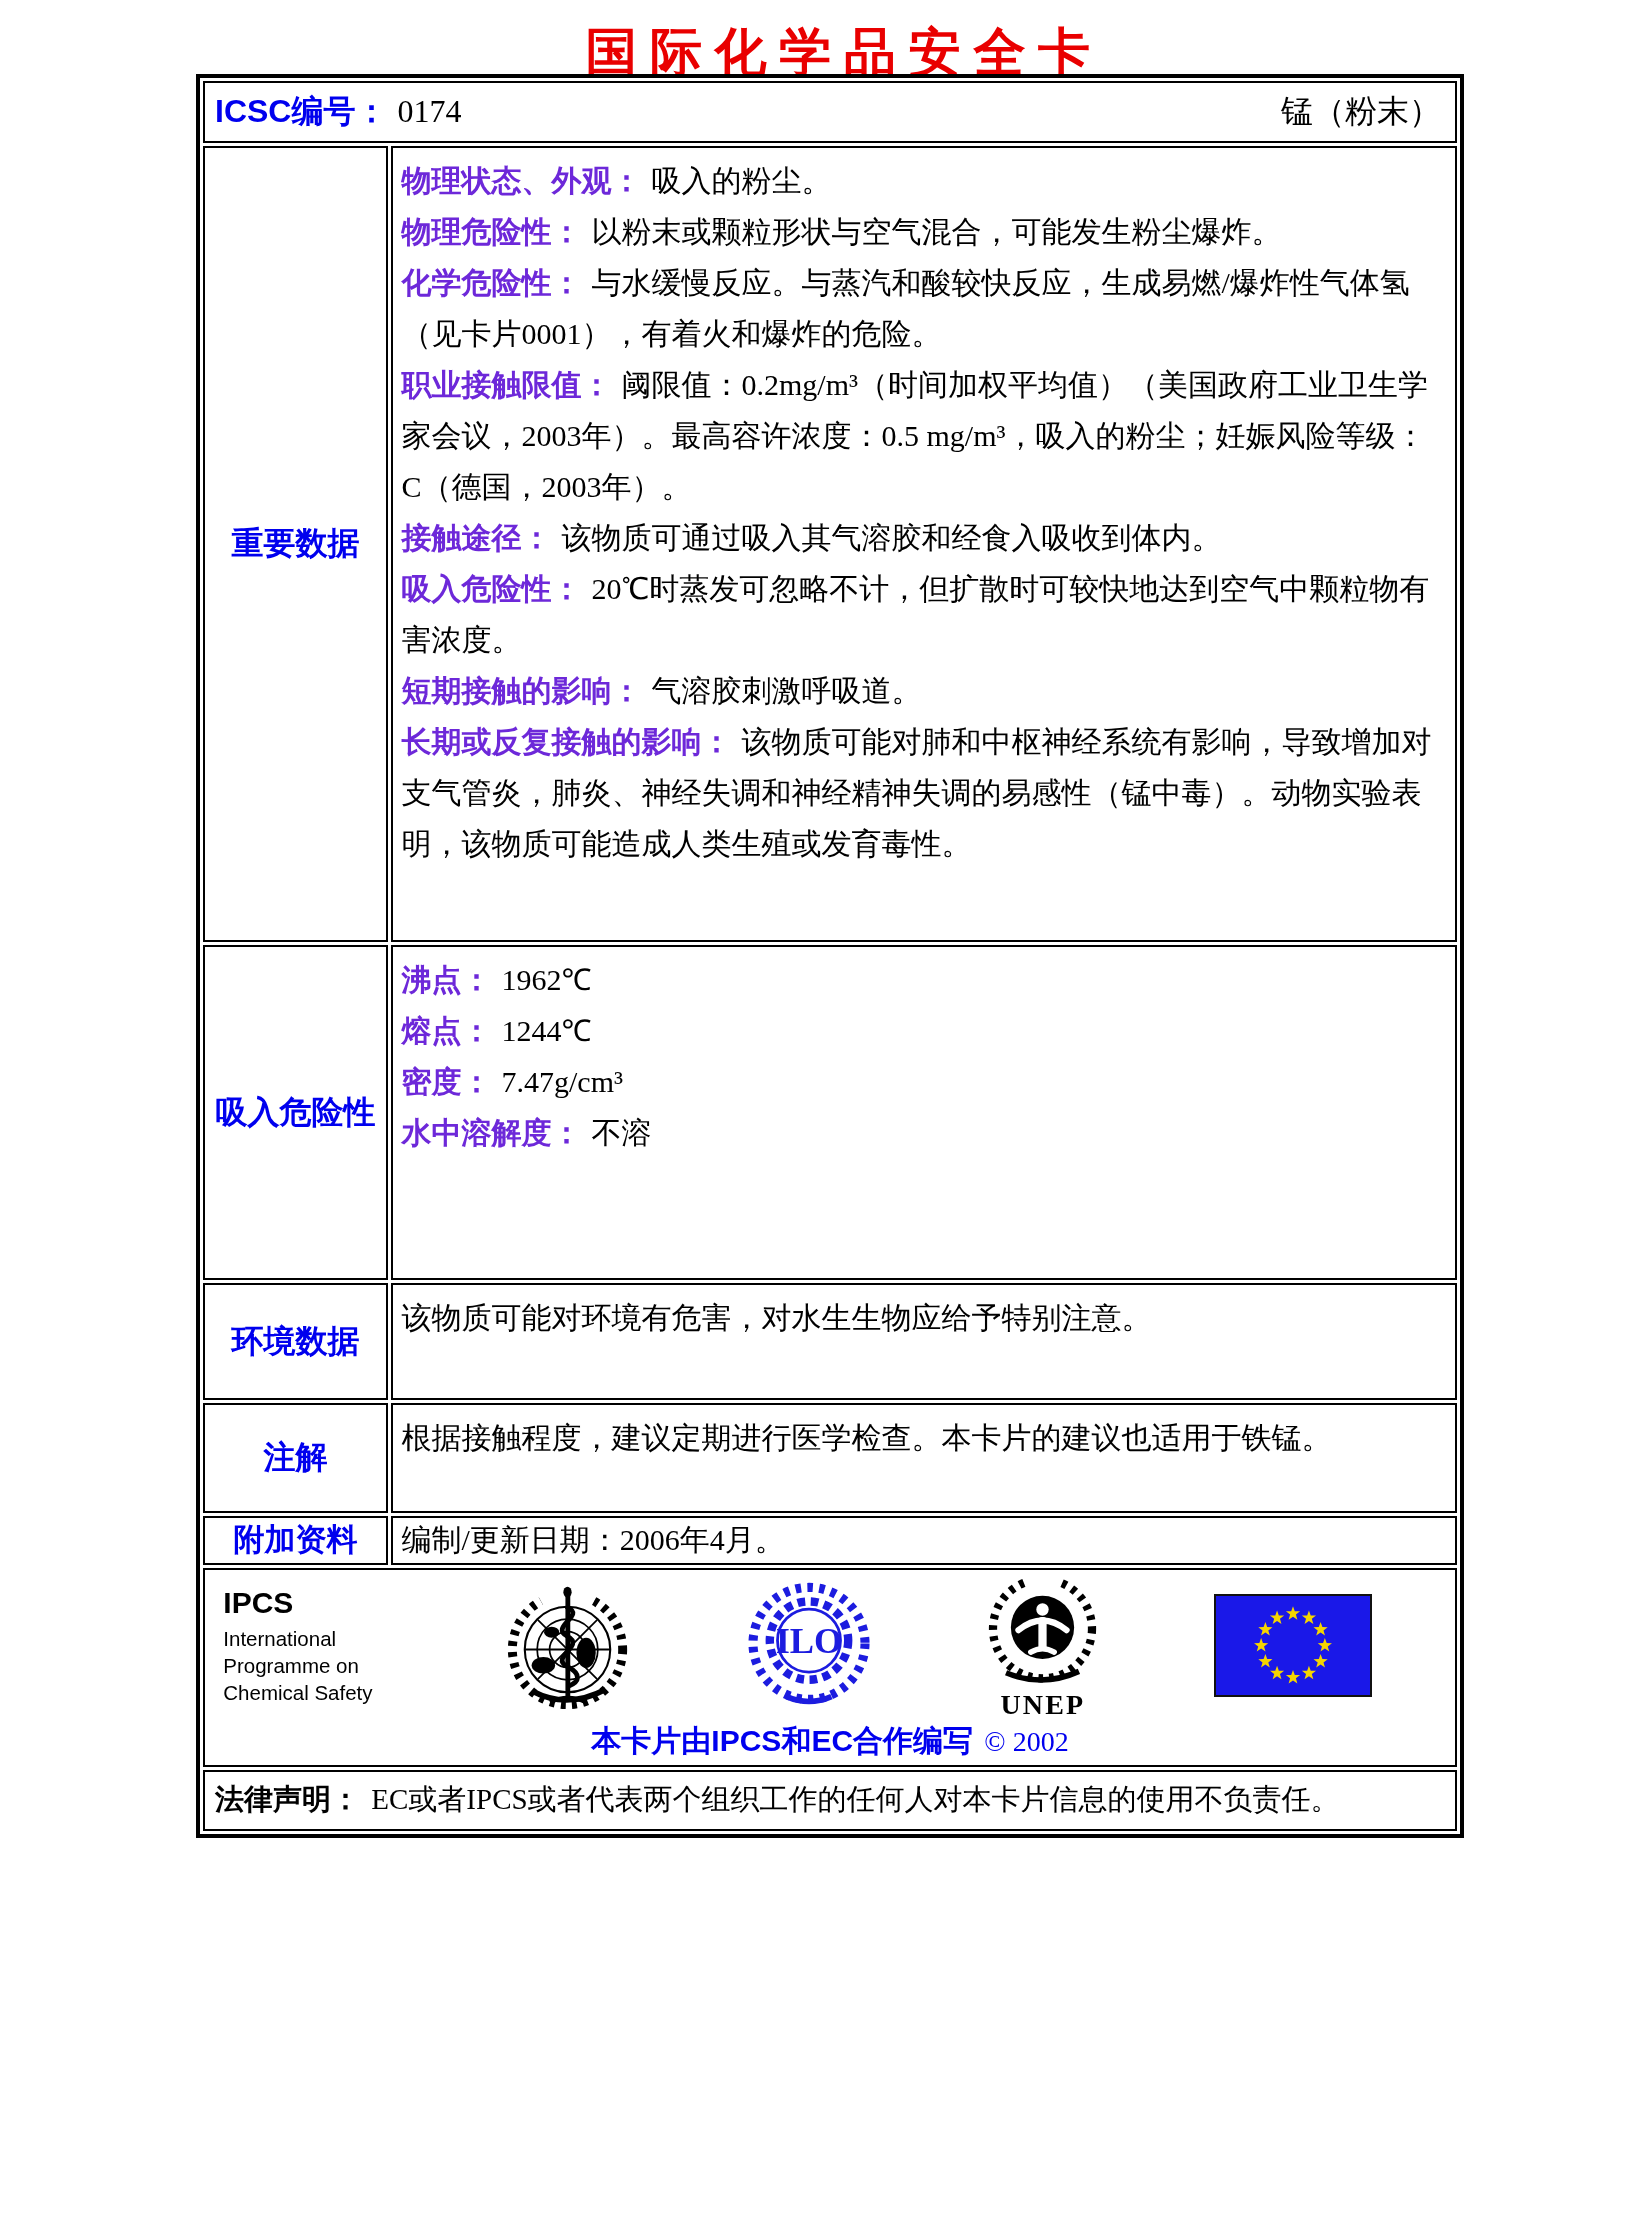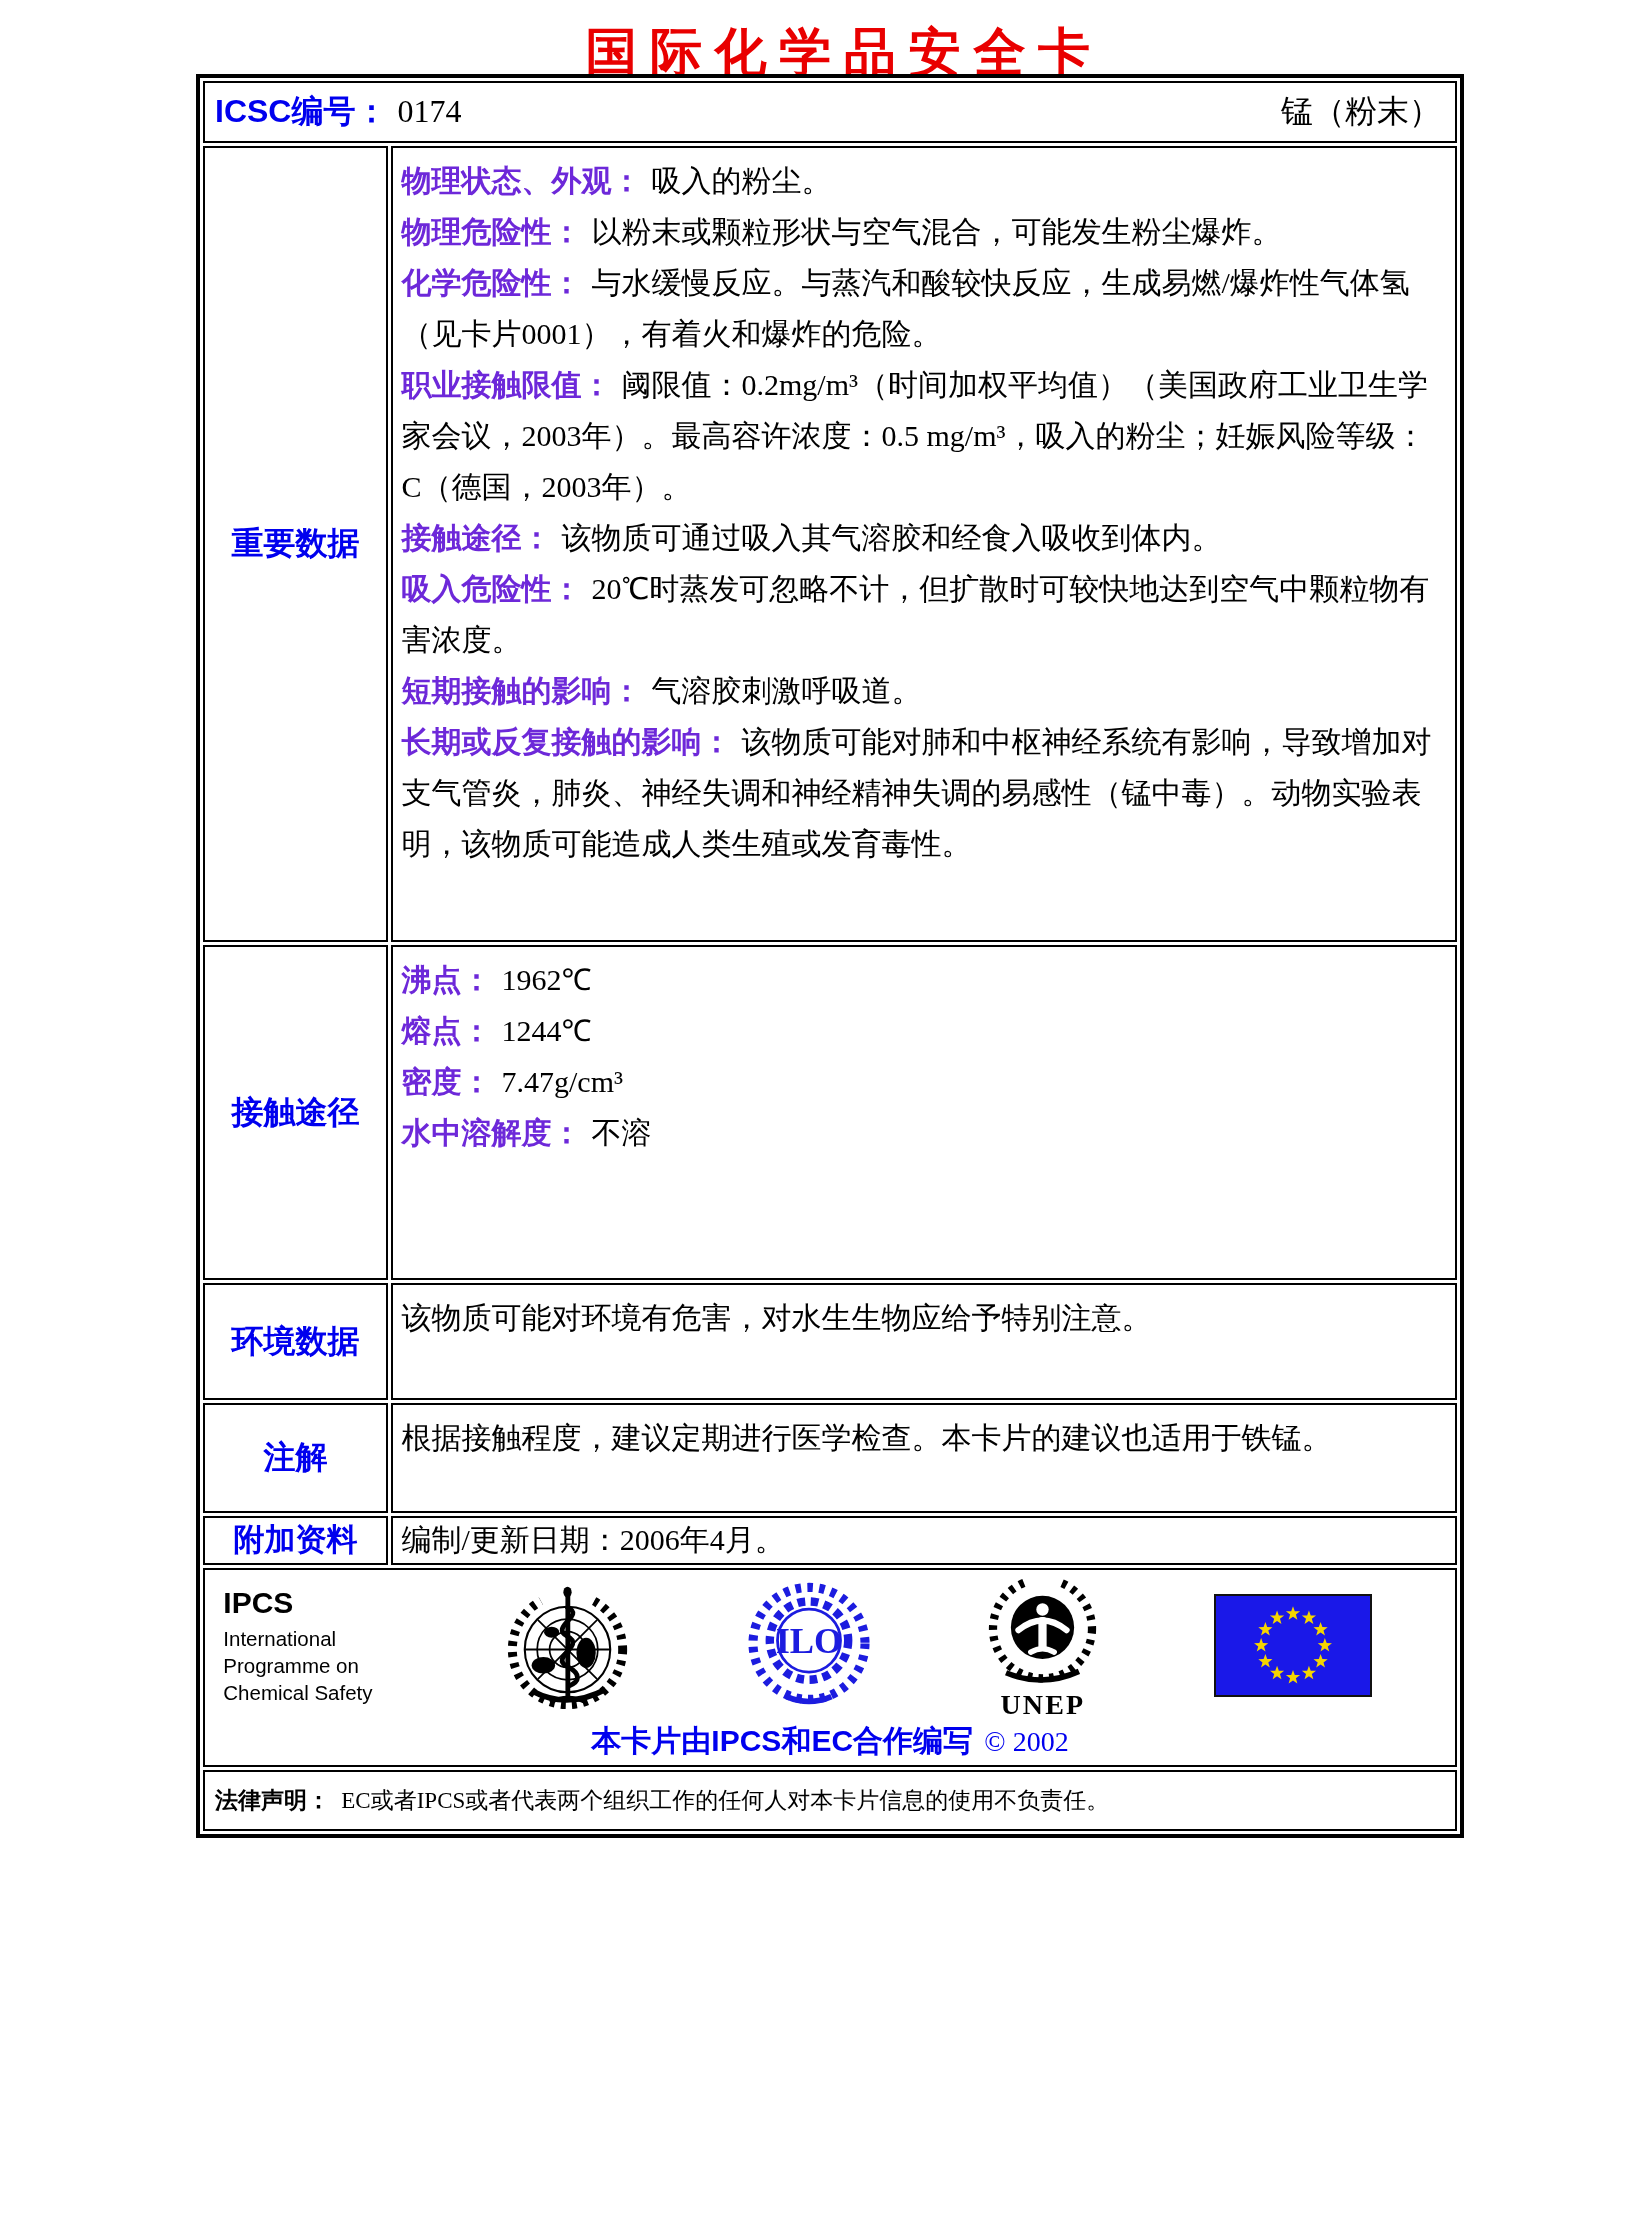--- a/index.html
+++ b/index.html
@@ -55,21 +55,21 @@
   .ipcs-line { font-size:20.5px; line-height:27px; }
   .logo { flex:0 0 auto; }
   .unep-block { text-align:center; }
   .unep-label { font-family:"Liberation Serif",serif; font-weight:700; font-size:28px; letter-spacing:2.1px; margin-top:-4.2px; }
   .eu-flag { width:158px; height:103px; background:#1a18e8; border:2.1px solid #111; }
   .credit { text-align:center; margin-top:10px; font-size:30px; }
   .credit .c-main { color:#0000ee; font-family:"Liberation Sans",sans-serif; font-weight:700; }
   .credit .c-year { color:#0000ee; font-family:"Liberation Serif",serif; font-size:28px; margin-left:11.3px; }
 
   
-  .r-legal td { height:61px; vertical-align:middle; padding:0 10px; font-size:23px; }
+  .r-legal td { height:61px; vertical-align:middle; padding:0 10px; font-size:29px; }
   .legal-lbl { color:#000; font-family:"Liberation Sans",sans-serif; font-weight:700; margin-right:11.3px; }
 </style>
 </head>
 <body>
 
 <div class="title">国际化学品安全卡</div>
 
 <table class="card">
   <colgroup>
       <col class="c-label">
@@ -104,21 +104,21 @@
 
         <span class="item"><span class="lbl">吸入危险性：</span><span class="txt">20℃时蒸发可忽略不计，但扩散时可较快地达到空气中颗粒物有害浓度。</span></span>
 
         <span class="item"><span class="lbl">短期接触的影响：</span><span class="txt">气溶胶刺激呼吸道。</span></span>
 
         <span class="item"><span class="lbl">长期或反复接触的影响：</span><span class="txt">该物质可能对肺和中枢神经系统有影响，导致增加对支气管炎，肺炎、神经失调和神经精神失调的易感性（锰中毒）。动物实验表明，该物质可能造成人类生殖或发育毒性。</span></span>
       </td>
   </tr>
 
   <tr class="r-physical">
-    <td class="label-cell">接触途径</td>
+    <td class="label-cell">吸入危险性</td>
     <td class="content-cell">
 
         <span class="item"><span class="lbl">沸点：</span><span class="txt">1962℃</span></span>
 
         <span class="item"><span class="lbl">熔点：</span><span class="txt">1244℃</span></span>
 
         <span class="item"><span class="lbl">密度：</span><span class="txt">7.47g/cm³</span></span>
 
         <span class="item"><span class="lbl">水中溶解度：</span><span class="txt">不溶</span></span>
       </td>

